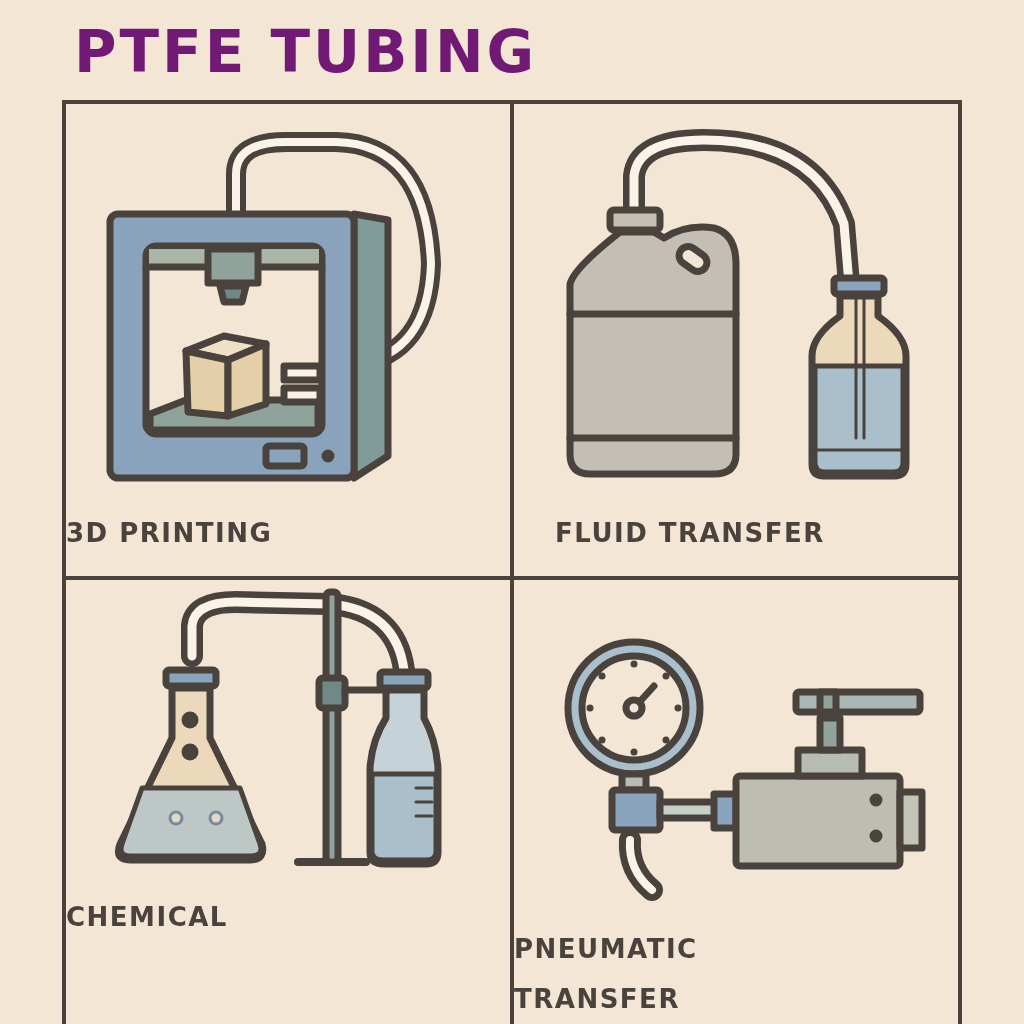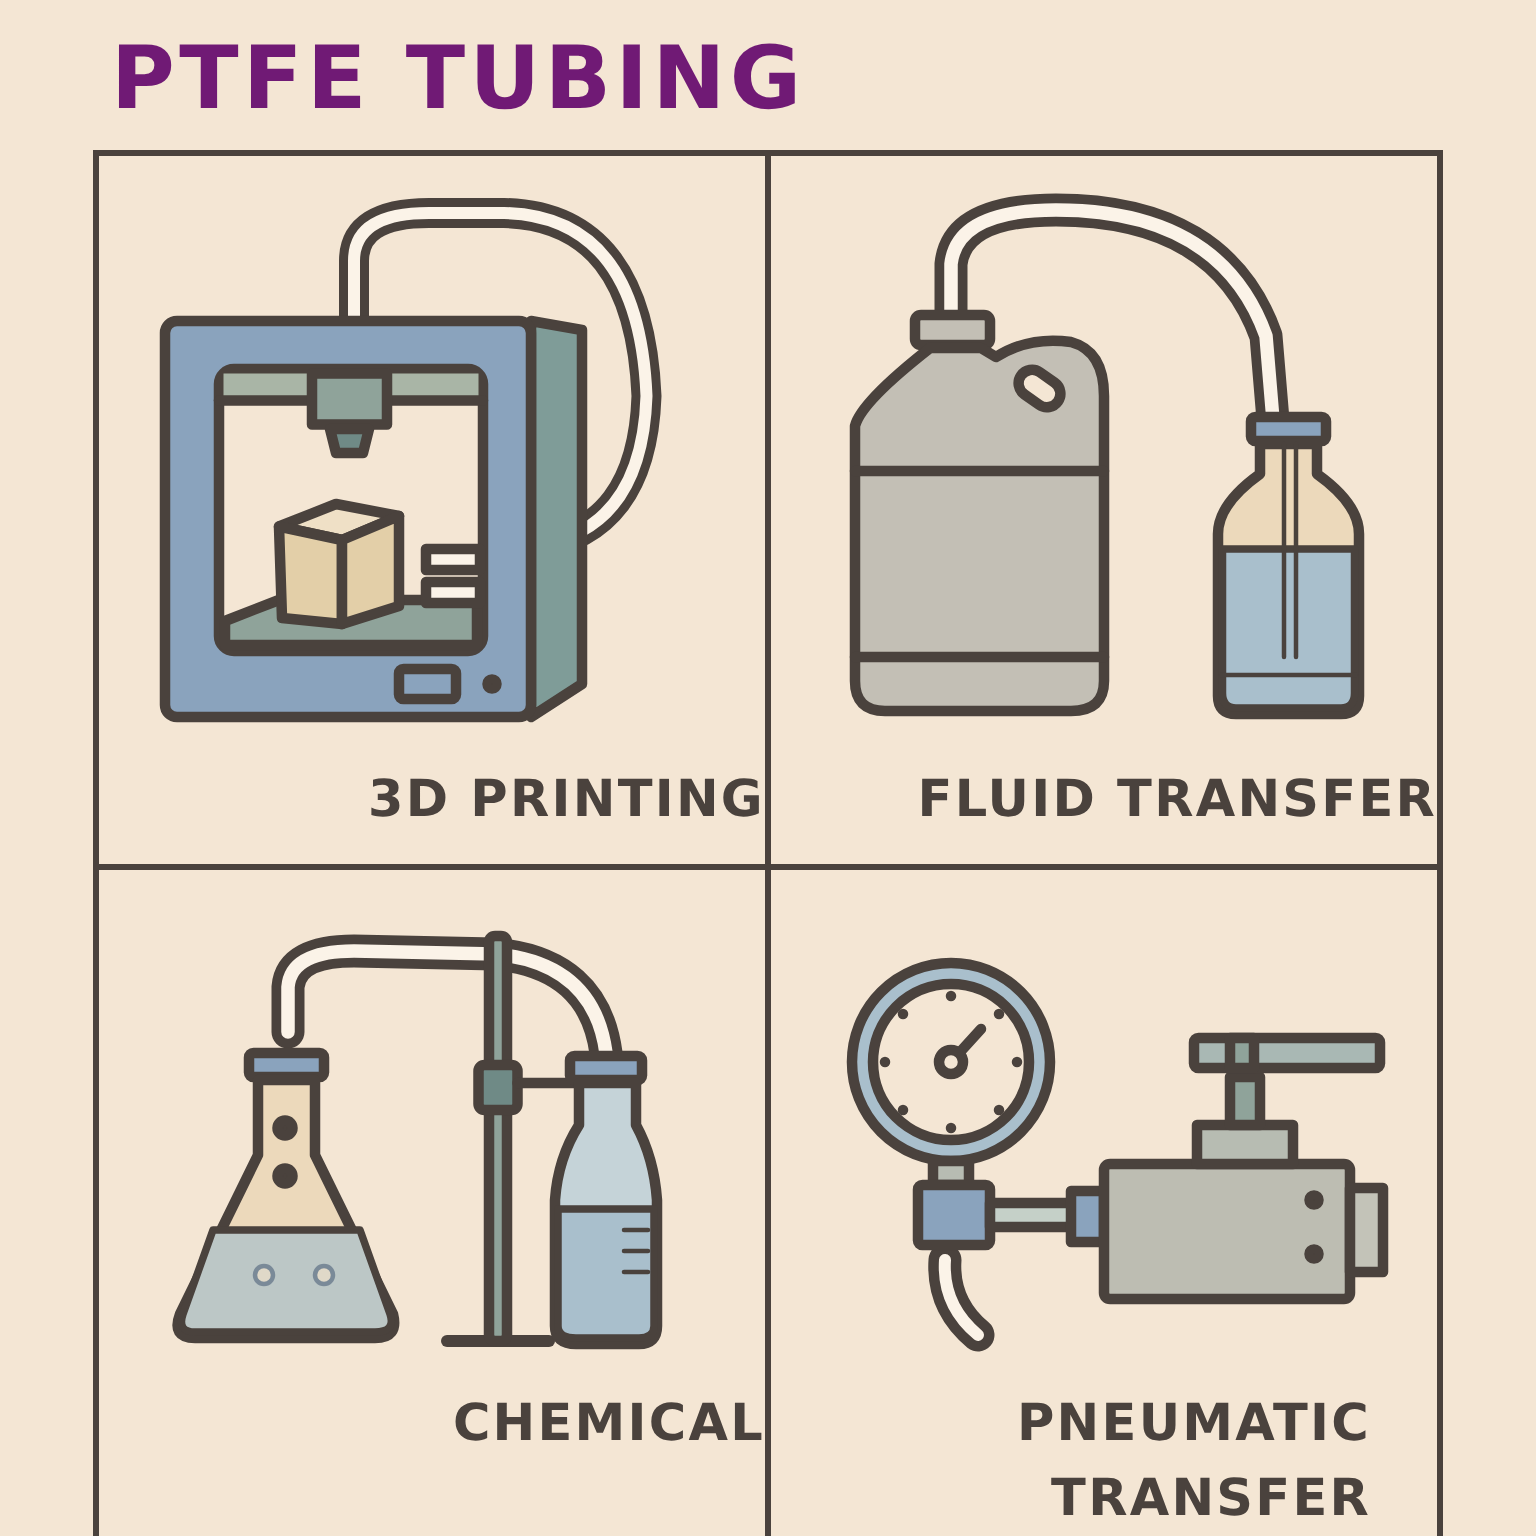--- a/index.html
+++ b/index.html
@@ -19,22 +19,22 @@
     position: absolute; left: 62px; top: 100px;
     width: 900px; height: 960px;
     border: 4px solid #4a423d; border-bottom: none;
     box-sizing: border-box;
   }
   .vline { position: absolute; left: 510px; top: 100px; width: 4px; height: 924px; background: #4a423d; }
   .hline { position: absolute; left: 62px; top: 576px; width: 900px; height: 4px; background: #4a423d; }
   .cell { position: absolute; }
   .cell svg { position: absolute; left: 0; top: 0; }
   .label {
-    position: absolute; width: 100%; text-align: right;
-    font-size: 34px; font-weight: bold; letter-spacing: 1.5px;
+    position: absolute; width: 100%; text-align: left;
+    font-size: 26px; font-weight: bold; letter-spacing: 1.5px;
     line-height: 50px; color: #4a423d;
   }
 </style>
 </head>
 <body>
 
 <div class="title">PTFE TUBING</div>
 
 <div class="grid"></div>
 <div class="vline"></div>
@@ -67,21 +67,21 @@
       <rect x="218" y="262" width="36" height="14" fill="#fbf3e8"></rect>
       <rect x="218" y="284" width="36" height="14" fill="#fbf3e8"></rect>
 
       <rect x="200" y="342" width="38" height="20" rx="3" fill="#8aa3bd"></rect>
       <circle cx="262" cy="352" r="3" fill="#4a423d"></circle>
     </g>
   </svg>
   <div class="label" style="top:404px;">3D PRINTING</div>
 </div>
 
-<div class="cell" style="left:514px; top:104px; width:444px; height:472px;">
+<div class="cell" style="left:514px; top:104px; width:444px; height:472px;padding-left:41px;">
   <svg width="444" height="472" viewBox="0 0 444 472">
     <g stroke="#4a423d" stroke-width="7" stroke-linejoin="round" stroke-linecap="round">
 
       <path d="M120 110 L120 72 Q124 36 190 36 Q300 36 330 120 L335 180" fill="none" stroke-width="22"></path>
       <path d="M120 110 L120 72 Q124 36 190 36 Q300 36 330 120 L335 180" fill="none" stroke="#fbf3e8" stroke-width="9"></path>
 
       <rect x="96" y="106" width="50" height="20" rx="4" fill="#c3bfb5"></rect>
       <path d="M106 128 L140 128 L150 134 Q172 120 200 124 Q222 130 222 160 L222 350 Q222 370 200 370 L76 370 Q56 370 56 350 L56 180 Q60 164 106 128 Z" fill="#c3bfb5"></path>
       <rect x="164" y="146" width="30" height="18" rx="9" transform="rotate(35 179 155)" fill="#f4e6d4"></rect>
       <line x1="56" y1="210" x2="222" y2="210"></line>
@@ -91,21 +91,21 @@
       <path d="M326 192 L364 192 L364 212 Q392 232 392 252 L392 360 Q392 372 380 372 L310 372 Q298 372 298 360 L298 252 Q298 232 326 212 Z" fill="#ecd9bb"></path>
       <path d="M301 262 L389 262 L389 358 Q389 368 380 368 L310 368 Q301 368 301 358 Z" fill="#a9bfcc" stroke-width="5"></path>
       <line x1="342" y1="192" x2="342" y2="334" stroke-width="3"></line>
       <line x1="350" y1="192" x2="350" y2="334" stroke-width="3"></line>
       <line x1="300" y1="346" x2="390" y2="346" stroke-width="3"></line>
     </g>
   </svg>
   <div class="label" style="top:404px;">FLUID TRANSFER</div>
 </div>
 
-<div class="cell" style="left:66px; top:580px; width:444px; height:444px;text-decoration:underline;">
+<div class="cell" style="left:66px; top:548px; width:444px; height:444px;text-decoration:underline;">
   <svg width="444" height="330" viewBox="0 0 444 330">
     <g stroke="#4a423d" stroke-width="7" stroke-linejoin="round" stroke-linecap="round">
 
       <path d="M126 108 L126 78 Q128 54 170 54 L264 56 Q330 62 338 122" fill="none" stroke-width="22"></path>
       <path d="M126 108 L126 78 Q128 54 170 54 L264 56 Q330 62 338 122" fill="none" stroke="#fbf3e8" stroke-width="9"></path>
 
       <line x1="232" y1="314" x2="300" y2="314" stroke-width="8"></line>
       <rect x="260" y="44" width="12" height="270" rx="4" fill="#8fa39a"></rect>
       <rect x="253" y="130" width="26" height="30" rx="4" fill="#6f8a86"></rect>
       <line x1="279" y1="142" x2="318" y2="142"></line>

